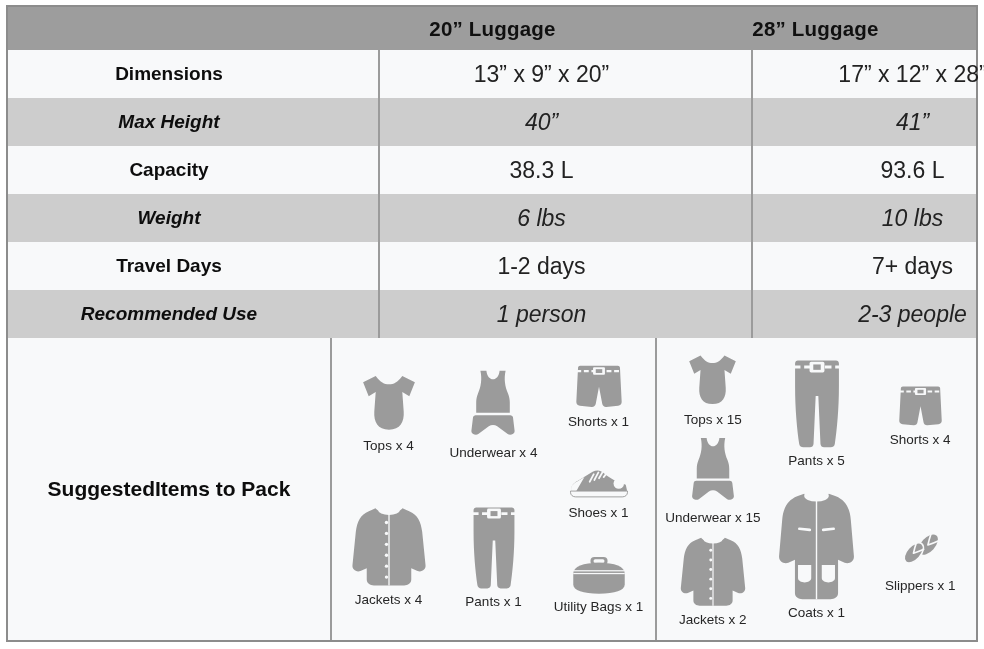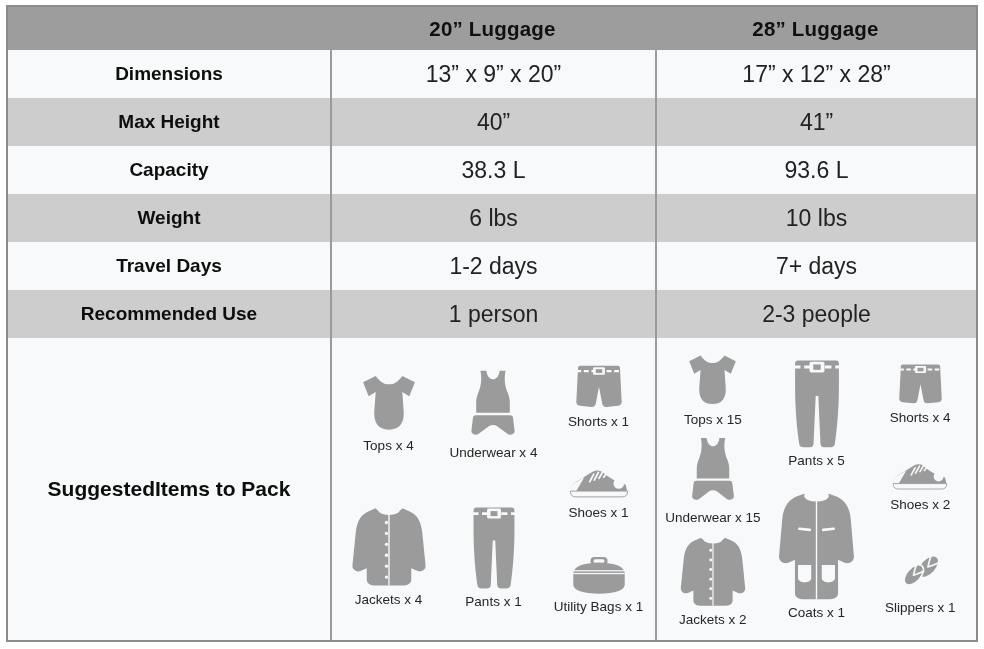--- a/index.html
+++ b/index.html
@@ -17,25 +17,25 @@
     width:984px;height:649px;position:relative;background:#ffffff;
     font-family:"Liberation Sans",sans-serif;color:var(--text);
   }
   .frame{
     position:absolute;left:6px;top:5px;width:972px;height:637px;
     border:2px solid var(--border);
     display:flex;flex-direction:column;background:var(--row-light);
   }
   .grid3{display:grid;grid-template-columns:322px 325px 321px;}
   .hdr-row{height:43px;background:var(--header-bg);}
-  .data-row{height:48px;}
+  .data-row{height:48px;gap:48px;}
   .cell{display:flex;align-items:center;justify-content:center;text-align:center;}
   .data-row .cell + .cell, .pack-row .cell + .cell{border-left:2px solid var(--divider);}
   .light{background:var(--row-light);}
-  .shade{background:var(--row-gray);}
+  .shade{background:var(--row-gray);font-style:italic;}
   .hcell{font-weight:bold;font-size:20.5px;color:#101010;letter-spacing:.2px;}
   .lbl-cell{font-weight:bold;font-size:19px;color:#0d0d0d;}
   .val-cell{font-size:23px;color:#222222;}
   .pack-row{flex:1;background:var(--row-light);}
   .pack-label-cell{flex-direction:row;font-weight:bold;font-size:21px;line-height:1.5;color:#0d0d0d;}
   .pack-cell{display:flex;align-items:stretch;justify-content:space-between;padding:8px 4px;}
   .pack-col{flex:1;display:flex;flex-direction:column;justify-content:space-around;align-items:center;}
   .pack-item{display:flex;flex-direction:column;align-items:center;gap:4px;}
   .pack-item svg{display:block;}
   .plbl{font-size:13.5px;color:#262626;white-space:nowrap;}
@@ -245,26 +245,20 @@
           </div>
         </div>
         <div class="pack-col">
           <div class="pack-item">
             <svg width="51" height="43" viewBox="0 0 100 85">
                 <use href="#sym-shorts"></use>
               </svg>
             <span class="plbl">Shorts x 4</span>
           </div>
           <div class="pack-item">
-            <svg width="60" height="33" viewBox="0 0 110 60">
-                <use href="#sym-sneaker"></use>
-              </svg>
-            <span class="plbl">Shoes x 2</span>
-          </div>
-          <div class="pack-item">
             <svg width="52" height="49" viewBox="0 0 100 95">
                 <use href="#sym-slippers"></use>
               </svg>
             <span class="plbl">Slippers x 1</span>
           </div>
         </div>
       </div>
     </div>
 
   </div>

